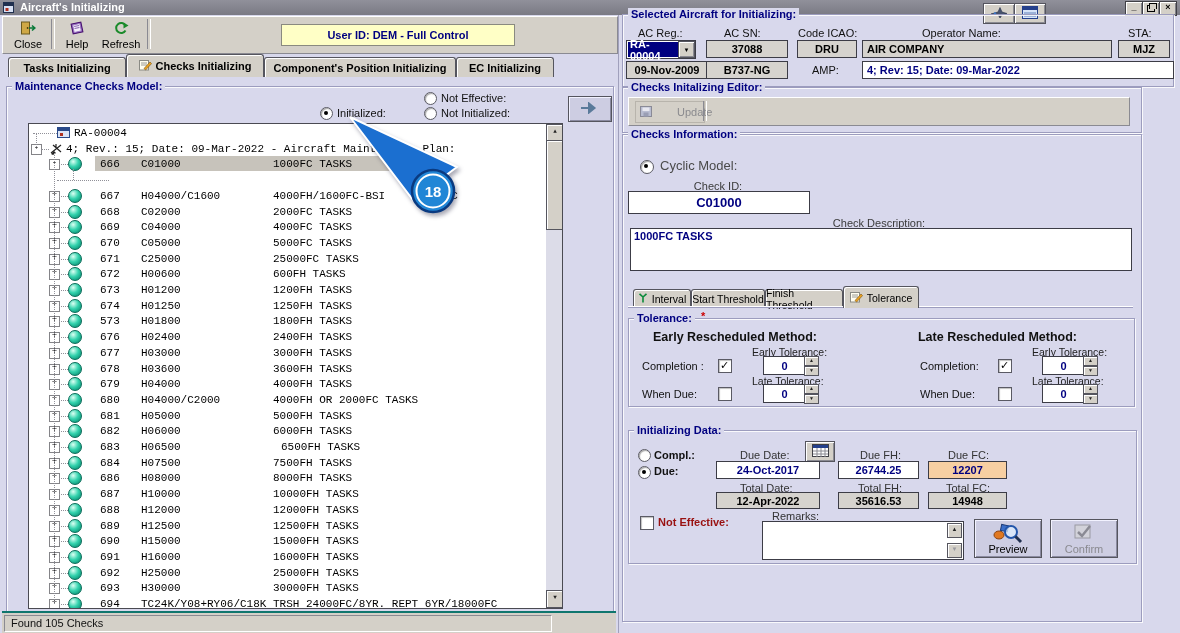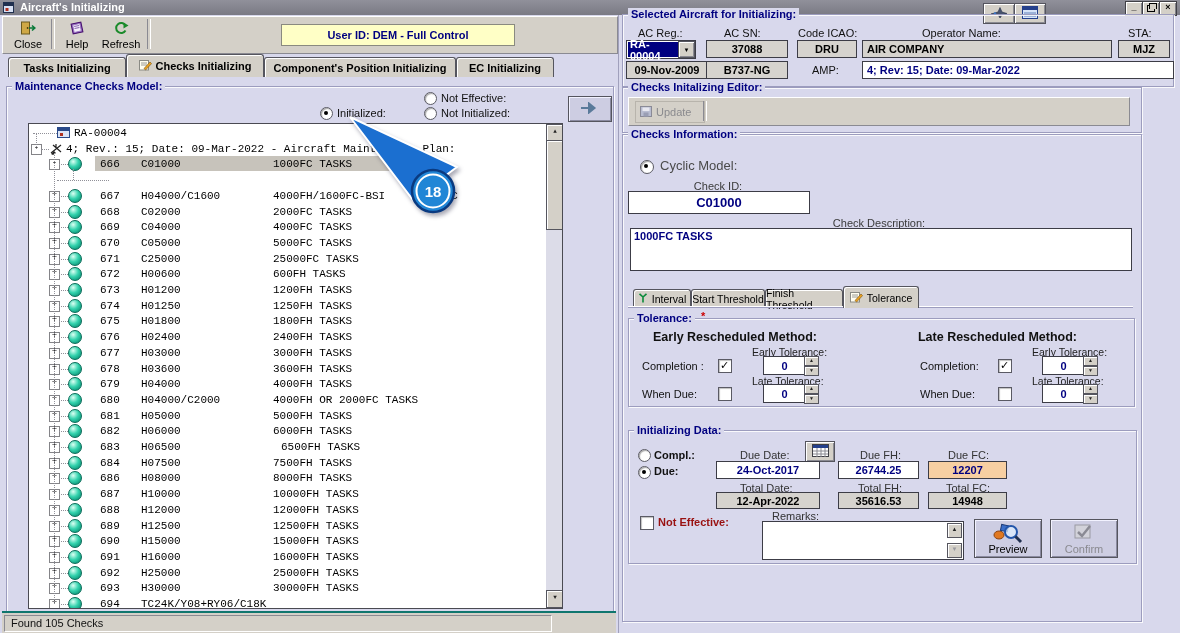--- a/index.html
+++ b/index.html
@@ -251,21 +251,21 @@
         <span class="hdot" style="left: 30px; width: 9px;"></span>
         <span class="sphere" style="left: 39px;"></span>
         <span class="txt" style="left: 71px;">674</span>
         <span class="txt" style="left: 112px;">H01250</span>
         <span class="txt" style="left: 244px;">1250FH TASKS</span>
       </div>
       <div class="trow" style="top: 189.4px;">
         <span class="xb" style="left: 20px;">+</span>
         <span class="hdot" style="left: 30px; width: 9px;"></span>
         <span class="sphere" style="left: 39px;"></span>
-        <span class="txt" style="left: 71px;">675</span>
+        <span class="txt" style="left: 71px;">573</span>
         <span class="txt" style="left: 112px;">H01800</span>
         <span class="txt" style="left: 244px;">1800FH TASKS</span>
       </div>
       <div class="trow" style="top: 205.1px;">
         <span class="xb" style="left: 20px;">+</span>
         <span class="hdot" style="left: 30px; width: 9px;"></span>
         <span class="sphere" style="left: 39px;"></span>
         <span class="txt" style="left: 71px;">676</span>
         <span class="txt" style="left: 112px;">H02400</span>
         <span class="txt" style="left: 244px;">2400FH TASKS</span>
@@ -397,20 +397,21 @@
         <span class="txt" style="left: 71px;">693</span>
         <span class="txt" style="left: 112px;">H30000</span>
         <span class="txt" style="left: 244px;">30000FH TASKS</span>
       </div>
       <div class="trow" style="top: 472px;">
         <span class="xb" style="left: 20px;">+</span>
         <span class="hdot" style="left: 30px; width: 9px;"></span>
         <span class="sphere" style="left: 39px;"></span>
         <span class="txt" style="left: 71px;">694</span>
         <span class="txt" style="left: 112px;">TC24K/Y08+RY06/C18K</span>
+        <span class="txt" style="left: 244px;">TRSH 24000FC/8YR. REPT 6YR/18000FC</span>
       </div>
       <div class="vdot" style="left: 6.5px; top: 10px; height: 14.7px;"></div>
       <div class="vdot" style="left: 24.5px; top: 28.7px; height: 451.3px;"></div>
       <div class="vdot" style="left: 44px; top: 45.4px; height: 10.7px;"></div>
     </div>
   <div class="sb">
     <div class="sbb" style="top:0;"><span>▲</span></div>
     <div class="sbth" style="top:16px;height:88px;"></div>
     <div class="sbb" style="bottom:0;"><span>▼</span></div>
   </div>
@@ -465,21 +466,21 @@
 
 <div class="grp" style="left:622px;top:87px;width:518px;height:44px;"></div>
 <div class="cap" style="left:628px;top:81px;">Checks Initalizing Editor:</div>
 <div class="abs" style="left:628px;top:97px;width:500px;height:27px;background:#d4d0c8;border:1px solid;border-color:#fff #8a8a92 #8a8a92 #fff;">
   <div class="abs" style="left:6px;top:3px;width:64px;height:20px;display:flex;align-items:center;gap:4px;padding-left:4px;background:#d4d0c8;border:1px solid #b8b4ac;">
     <span><svg width="12" height="11">
           <rect x="0.5" y="0.5" width="11" height="10" fill="#b8bcd0" stroke="#8a8a96"></rect>
           <rect x="2.5" y="1.5" width="7" height="3.5" fill="#e8e8f0"></rect>
           <rect x="3.5" y="6.5" width="5" height="4" fill="#9a9eb4"></rect>
         </svg></span>
-    <span style="color:#8a8a8e;">Update</span>
+    <span style="color:#8a8a8e;margin-left:21px;">Update</span>
   </div>
   <div class="vsep" style="left:74px;top:3px;height:20px;"></div>
 </div>
 
 <div class="grp" style="left:622px;top:134px;width:518px;height:486px;"></div>
 <div class="cap" style="left:628px;top:128px;">Checks Information:</div>
 
 <span class="rad sel" style="left:640px;top:160px;width:12px;height:12px;"></span>
 <span class="lbl" style="left:660px;top:158px;font-size:13px;color:#4a4a4a;">Cyclic Model:</span>
 

